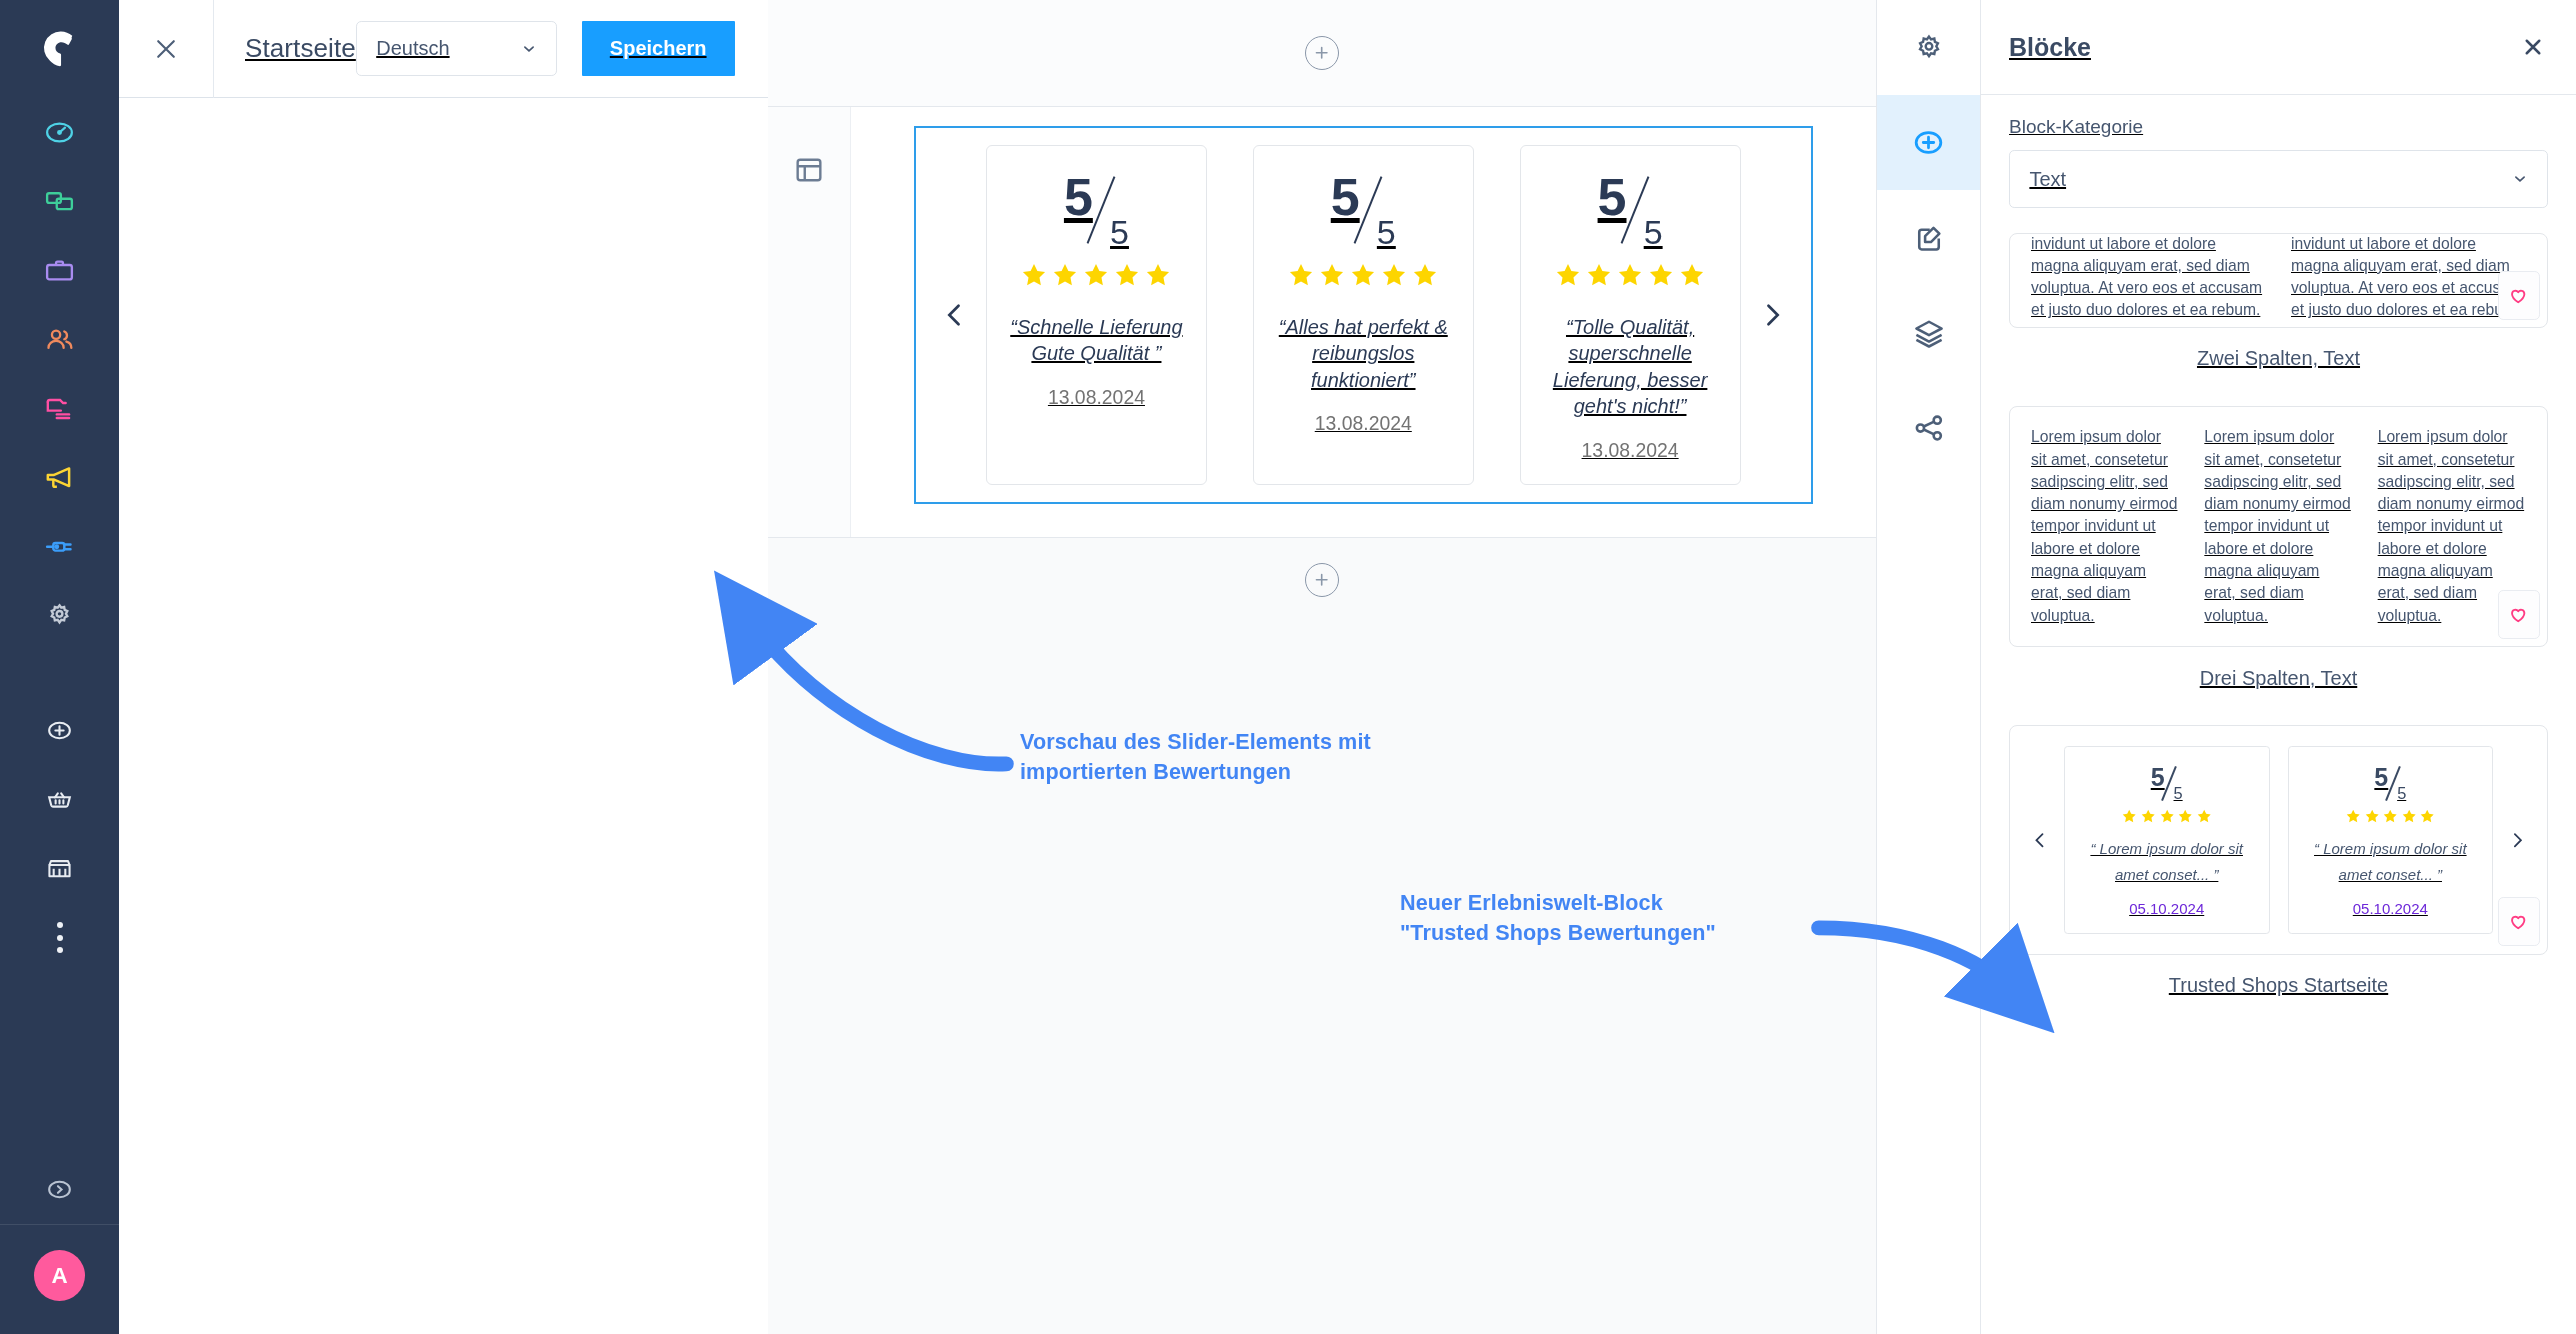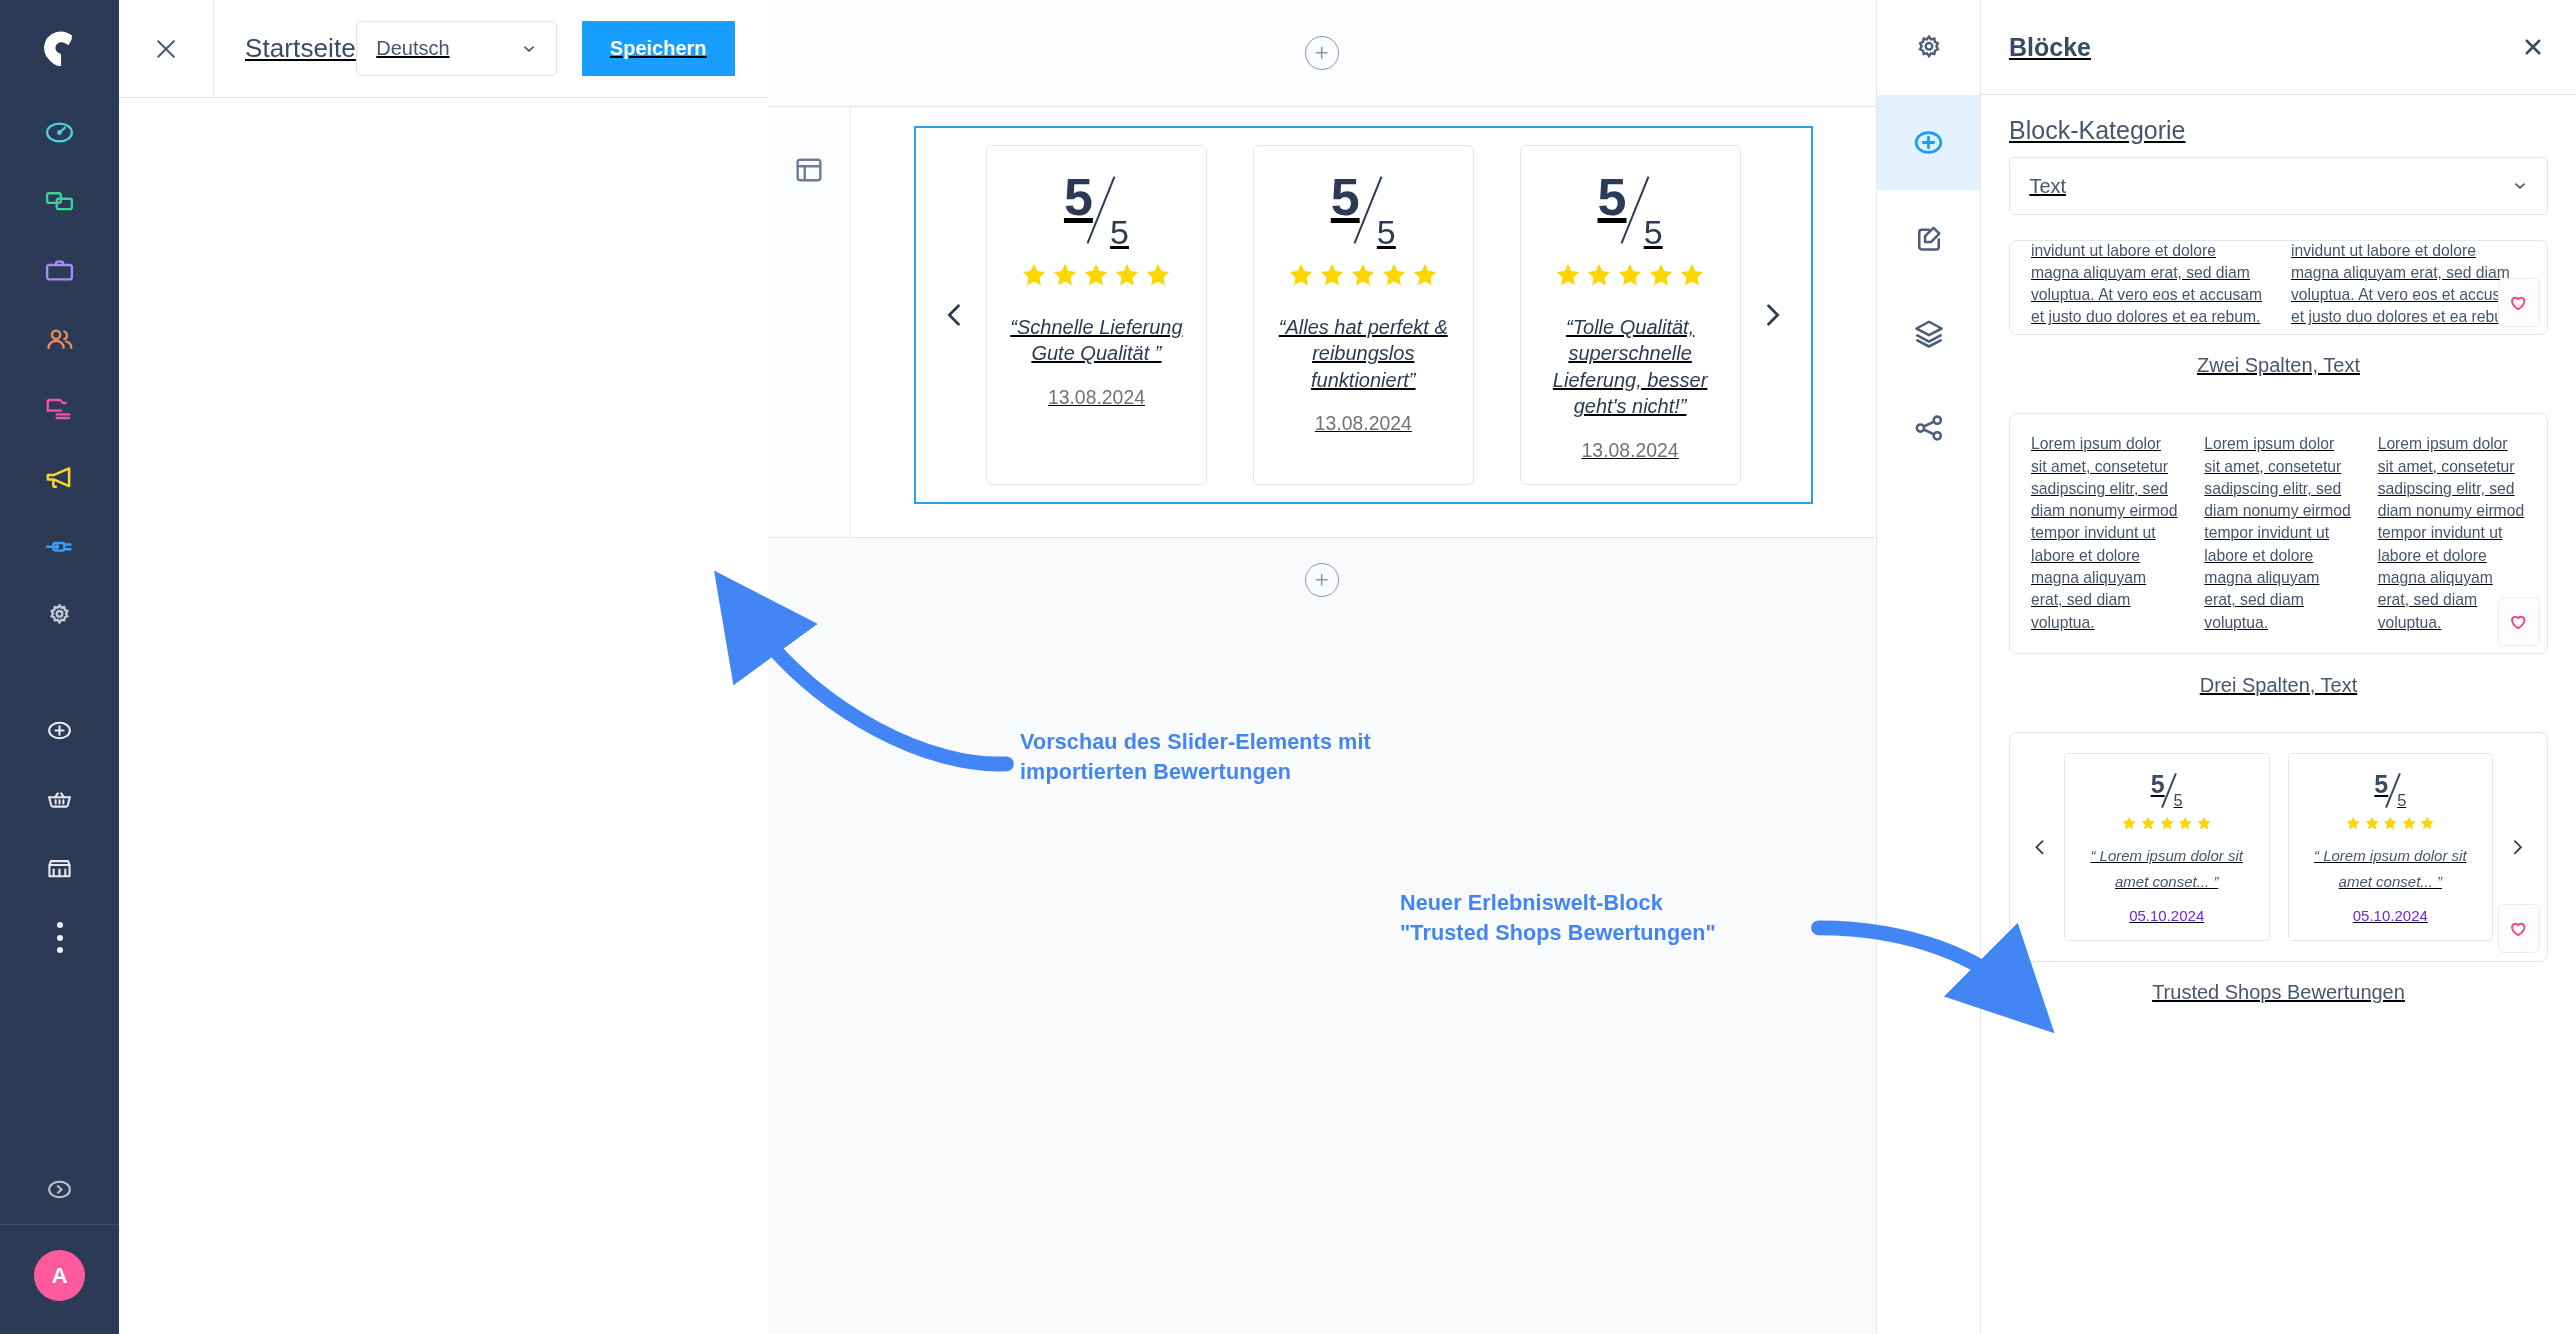--- a/index.html
+++ b/index.html
@@ -128,21 +128,21 @@
     width: 596px; flex: 0 0 596px; background: #fff; border-left: 1.5px solid #e4e8ed;
     display: flex; flex-direction: column; min-height: 0;
   }
   .panel-head {
     height: 95px; flex: 0 0 95px; display: flex; align-items: center; justify-content: space-between;
     padding: 0 28px 0 28px; border-bottom: 1.5px solid #e4e8ed;
   }
   .panel-title { font-size: 25px; color: #3a4a63; font-weight: bold; }
   .panel-close { color: #3a4a63; display: flex; align-items: center; }
   .panel-body { flex: 1 1 auto; padding: 21px 28px 0 28px; overflow: hidden; position: relative; }
-  .field-label { font-size: 25px; color: #46566f; margin-bottom: 12px; }
+  .field-label { font-size: 19px; color: #46566f; margin-bottom: 12px; }
   .cat-select {
     width: 100%; height: 58px; border: 1.5px solid #dfe4ea; border-radius: 5.2px;
     display: flex; align-items: center; justify-content: space-between; padding: 0 18px 0 19.4px;
     font-size: 20px; color: #46566f; margin-bottom: 25px;
   }
   .blk { margin-bottom: 7.5px; }
   .blk-prev {
     border: 1.5px solid #e3e6ea; border-radius: 8px; background: #fff; position: relative;
     padding: 19.4px 21px; overflow: hidden;
   }
@@ -612,21 +612,21 @@
                     <path d="M9.5 5.5L16 12l-6.5 6.5"></path>
                   </svg>
                 </div>
               </div>
               <span class="heart">
                 <svg width="22.4" height="22.4" viewBox="0 0 24 24" fill="none" stroke="#ff3d84" stroke-width="2" stroke-linejoin="round">
                   <path d="M12 19.5s-6.6-4.3-6.6-8.6a3.6 3.6 0 0 1 6.6-2 3.6 3.6 0 0 1 6.6 2c0 4.3-6.6 8.6-6.6 8.6z"></path>
                 </svg>
               </span>
             </div>
-            <div class="blk-caption">Trusted Shops Bewertungen</div>
+            <div class="blk-caption">Trusted Shops Startseite</div>
           </div>
         </div>
       </div>
 
     </div>
   </div>
 
   <svg class="anno-svg" width="2576" height="1334" viewBox="0 0 3456 1790">
     <defs>
       <marker id="ah1" markerWidth="7" markerHeight="7" refX="3" refY="3.5" orient="auto">

